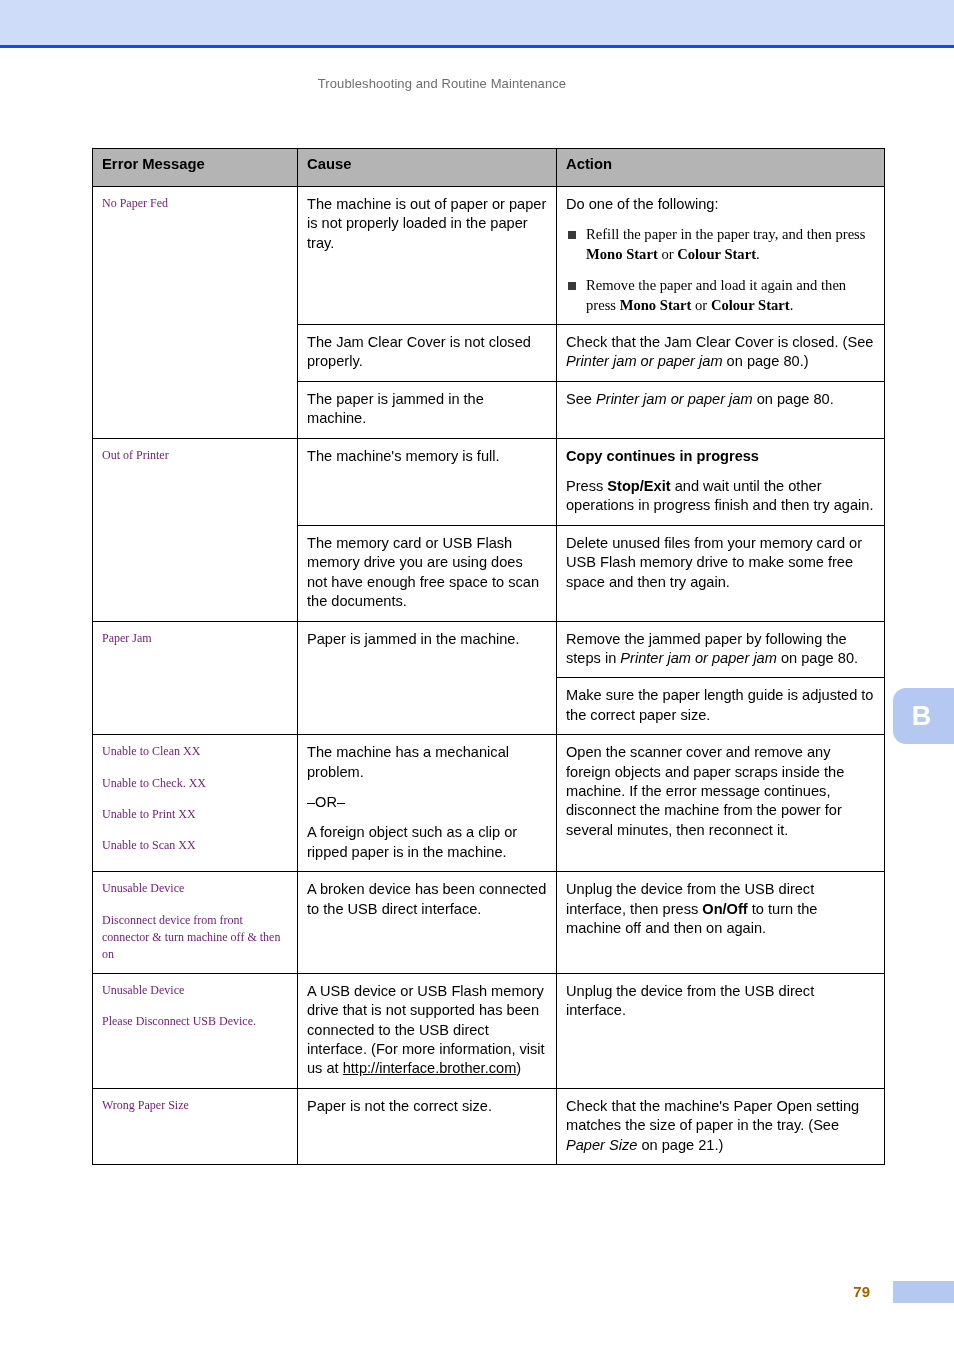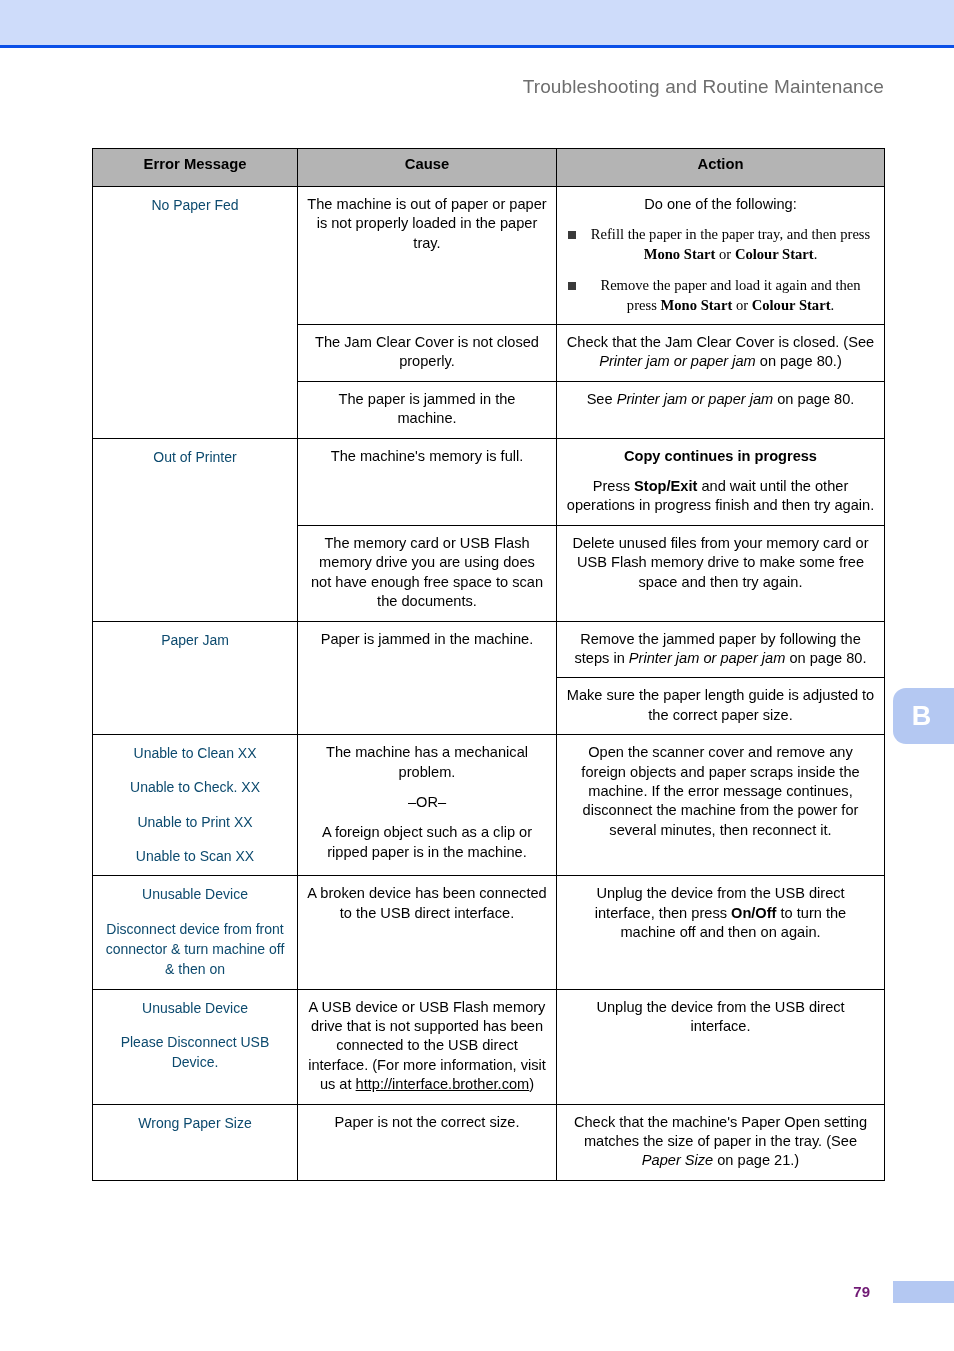--- a/index.html
+++ b/index.html
@@ -30,22 +30,22 @@
     height: 3px;
     background: #0a50e8;
   }
 
   
   .running-header {
     position: absolute;
     left: 0;
     top: 76px;
     width: 884px;
-    text-align: right;
-    font-size: 19px;
+    text-align: center;
+    font-size: 13px;
     color: #6e6e6e;
     letter-spacing: 0.1px;
   }
 
   
   .side-tab {
     position: absolute;
     left: 893px;
     top: 688px;
     width: 61px;
@@ -73,39 +73,39 @@
     border-collapse: collapse;
     table-layout: fixed;
   }
   .err-table td, .err-table th {
     border: 1.5px solid #000000;
     vertical-align: top;
     padding: 8px 9px 9px 9px;
     font-size: 14.6px;
     line-height: 1.33;
     color: #000000;
-    text-align: center;
+    text-align: left;
     margin-left: 17px;
   }
   .err-table thead th {
     background: #b4b4b4;
     font-weight: bold;
     font-size: 14.8px;
     padding: 6px 9px 7px 9px;
     height: 24px;
   }
   .col-err  { width: 205px; }
   .col-cause{ width: 259px; }
   .col-act  { width: 328px; }
 
   
   .lcd {
-    font-family: Liberation Sans, sans-serif;
-    font-size: 14px;
-    color: #0c4a6e;
+    font-family: Liberation Serif, serif;
+    font-size: 12px;
+    color: #701a75;
     line-height: 1.45;
     white-space: pre-wrap;
   }
   .lcd + .lcd { margin-top: 14px; }
 
   p { margin: 0; }
   p + p { margin-top: 11px; }
 
   .bullets {
     list-style: none;
@@ -136,21 +136,21 @@
 
   
   .page-number {
     position: absolute;
     left: 780px;
     top: 1283px;
     width: 90px;
     text-align: right;
     font-size: 15px;
     font-weight: bold;
-    color: #701a75;
+    color: #a16207;
   }
   .footer-block {
     position: absolute;
     left: 893px;
     top: 1281px;
     width: 61px;
     height: 22px;
     background: #b4c8f2;
   }
 </style>

